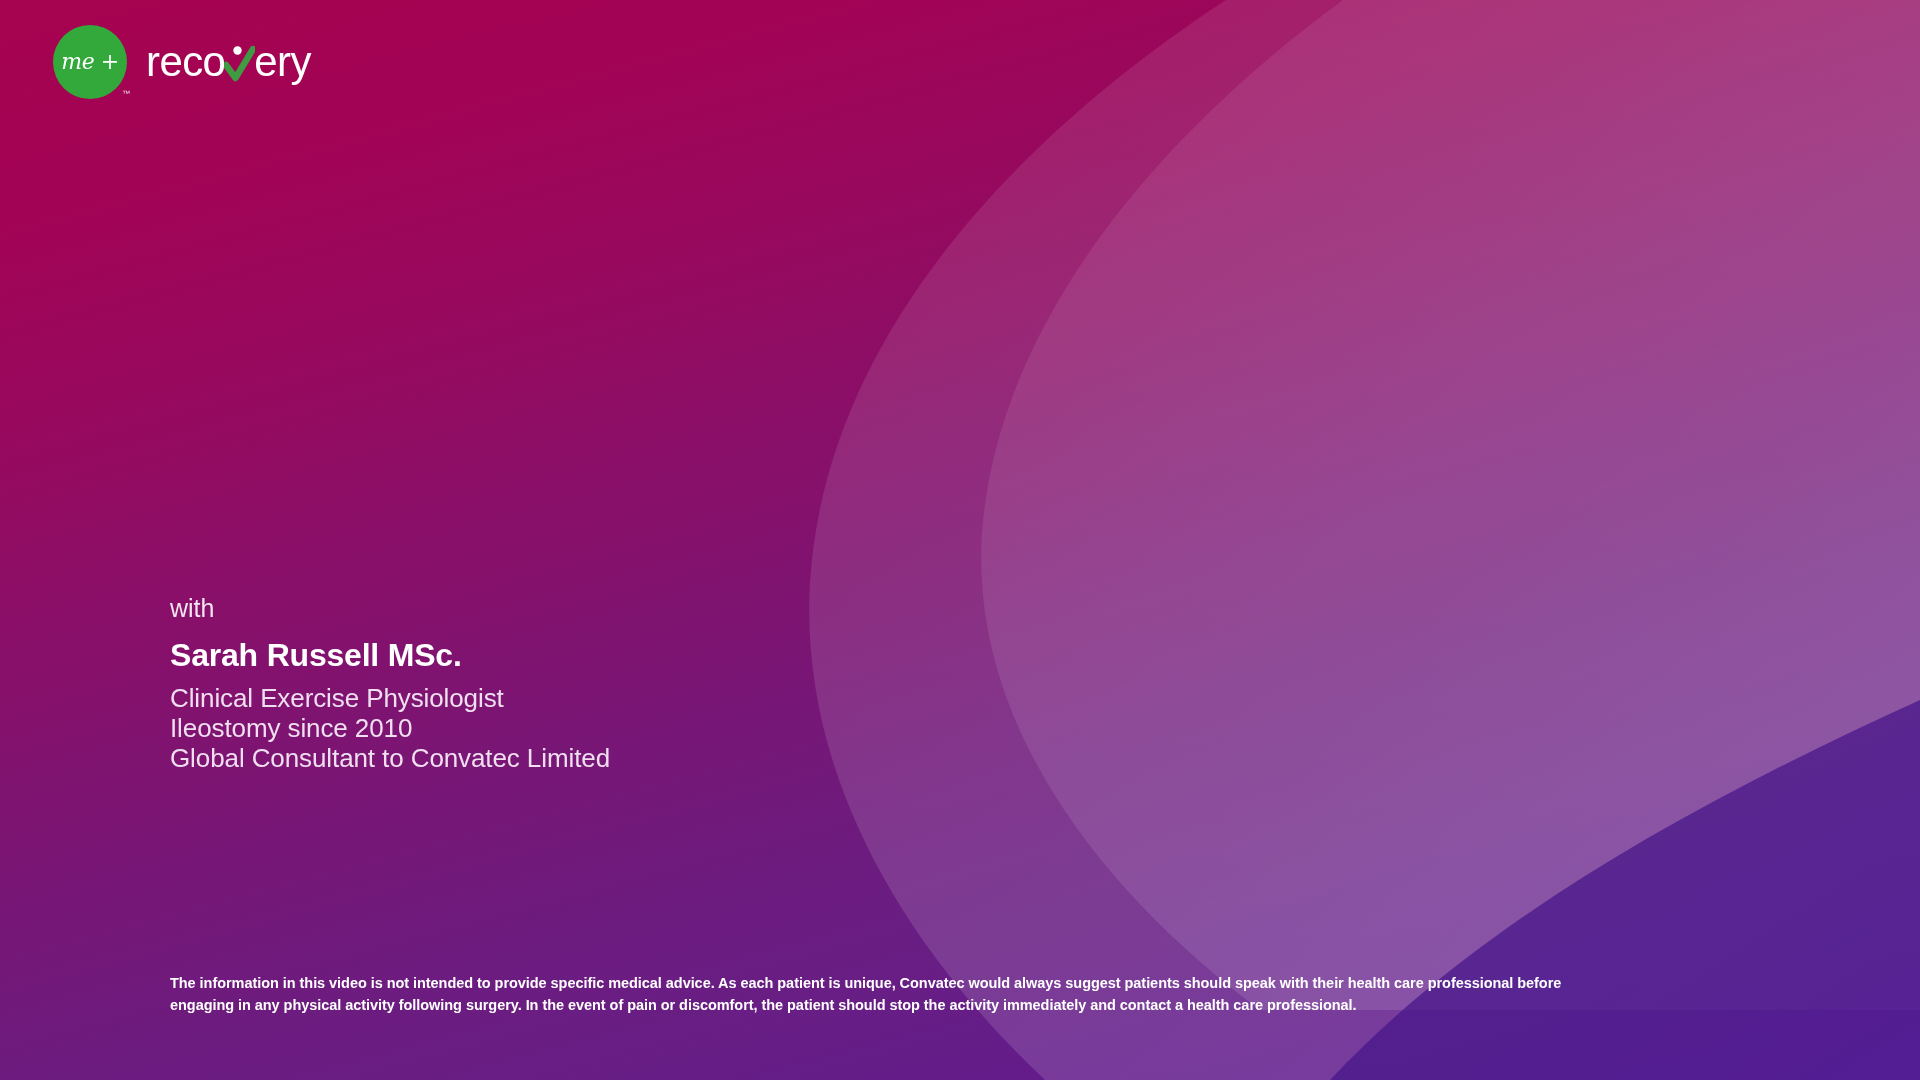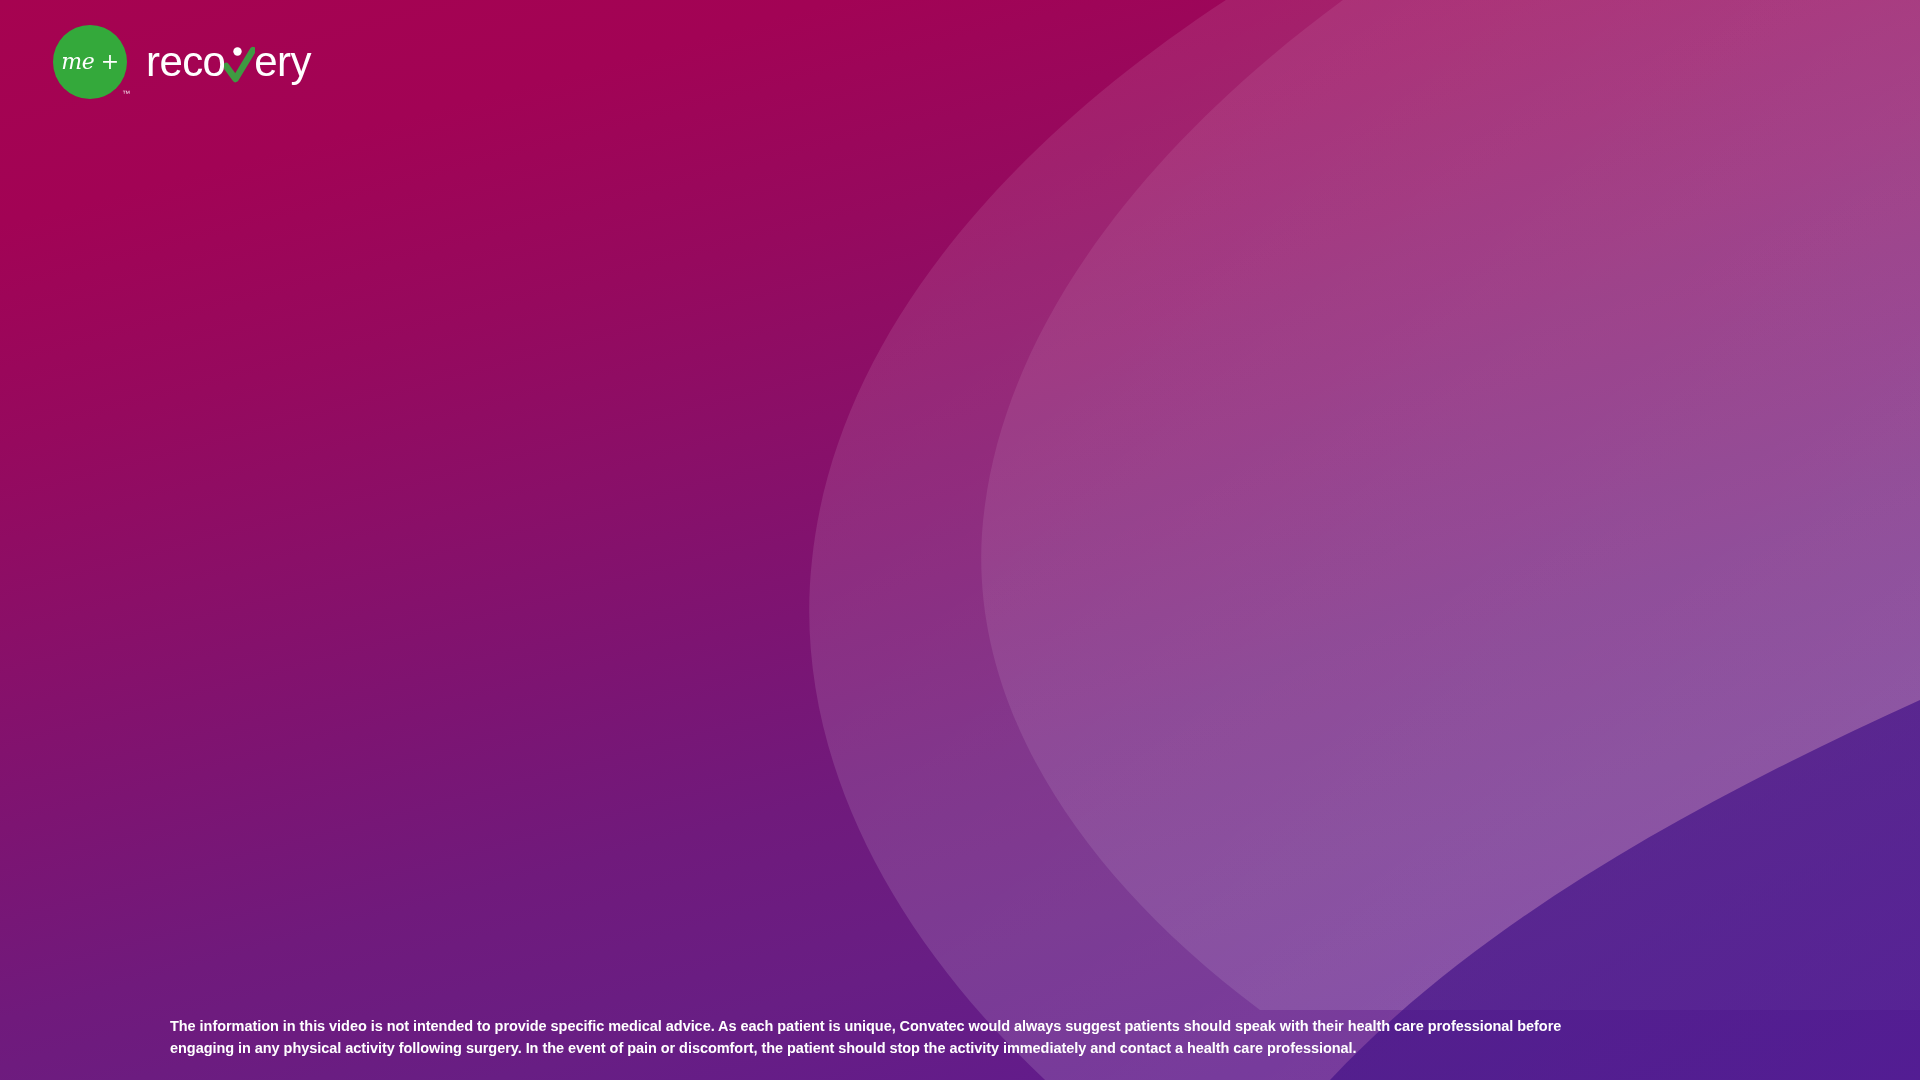--- a/index.html
+++ b/index.html
@@ -87,21 +87,21 @@
   .logo-word {
     position: relative;
     margin-left: 19px;
     color: #ffffff;
     font-size: 42px;
     font-weight: 400;
     letter-spacing: -0.6px;
     line-height: 1;
     white-space: nowrap;
     display: flex;
-    align-items: flex-end;
+    align-items: center;
   }
   .logo-word .seg-a,
   .logo-word .seg-b { display: inline-block; }
   .logo-check {
     position: relative;
     display: inline-block;
     width: 31px;
     height: 40px;
     margin: 0 -1px 0 -1px;
     vertical-align: baseline;
@@ -157,21 +157,20 @@
   .disclaimer {
     position: absolute;
     left: 170px;
     top: 972px;
     width: 1430px;
     color: #ffffff;
     font-size: 14.5px;
     font-weight: 700;
     line-height: 1.52;
     letter-spacing: -0.05px;
-    margin-top: 43px;
   }
 </style>
 </head>
 <body>
 
 <div id="slide">
 
   <div class="bg-layer">
     <svg class="curve-svg" viewBox="0 0 1920 1080" preserveAspectRatio="none">
       <defs>
@@ -223,16 +222,23 @@
         <svg width="31" height="40" viewBox="0 0 31 40">
           <circle cx="13.5" cy="5.5" r="4.2" fill="#ffffff"></circle>
           <path d="M 2 20 L 11.5 33 L 29 4" stroke="#3f9a42" stroke-width="6.4" fill="none" stroke-linecap="round" stroke-linejoin="round"></path>
         </svg>
       </span>
       <span class="seg-b">ery</span>
     </div>
   </div>
 
 
+  <div class="presenter">
+    <div class="presenter-with">with</div>
+    <div class="presenter-name">Sarah Russell MSc.</div>
+    <div class="presenter-cred">Clinical Exercise Physiologist</div>
+    <div class="presenter-cred">Ileostomy since 2010</div>
+    <div class="presenter-cred">Global Consultant to Convatec Limited</div>
+  </div>
 
   <div class="disclaimer">The information in this video is not intended to provide specific medical advice. As each patient is unique, Convatec would always suggest patients should speak with their health care professional before engaging in any physical activity following surgery. In the event of pain or discomfort, the patient should stop the activity immediately and contact a health care professional.</div>
 
 </div>
 
 </body></html>

